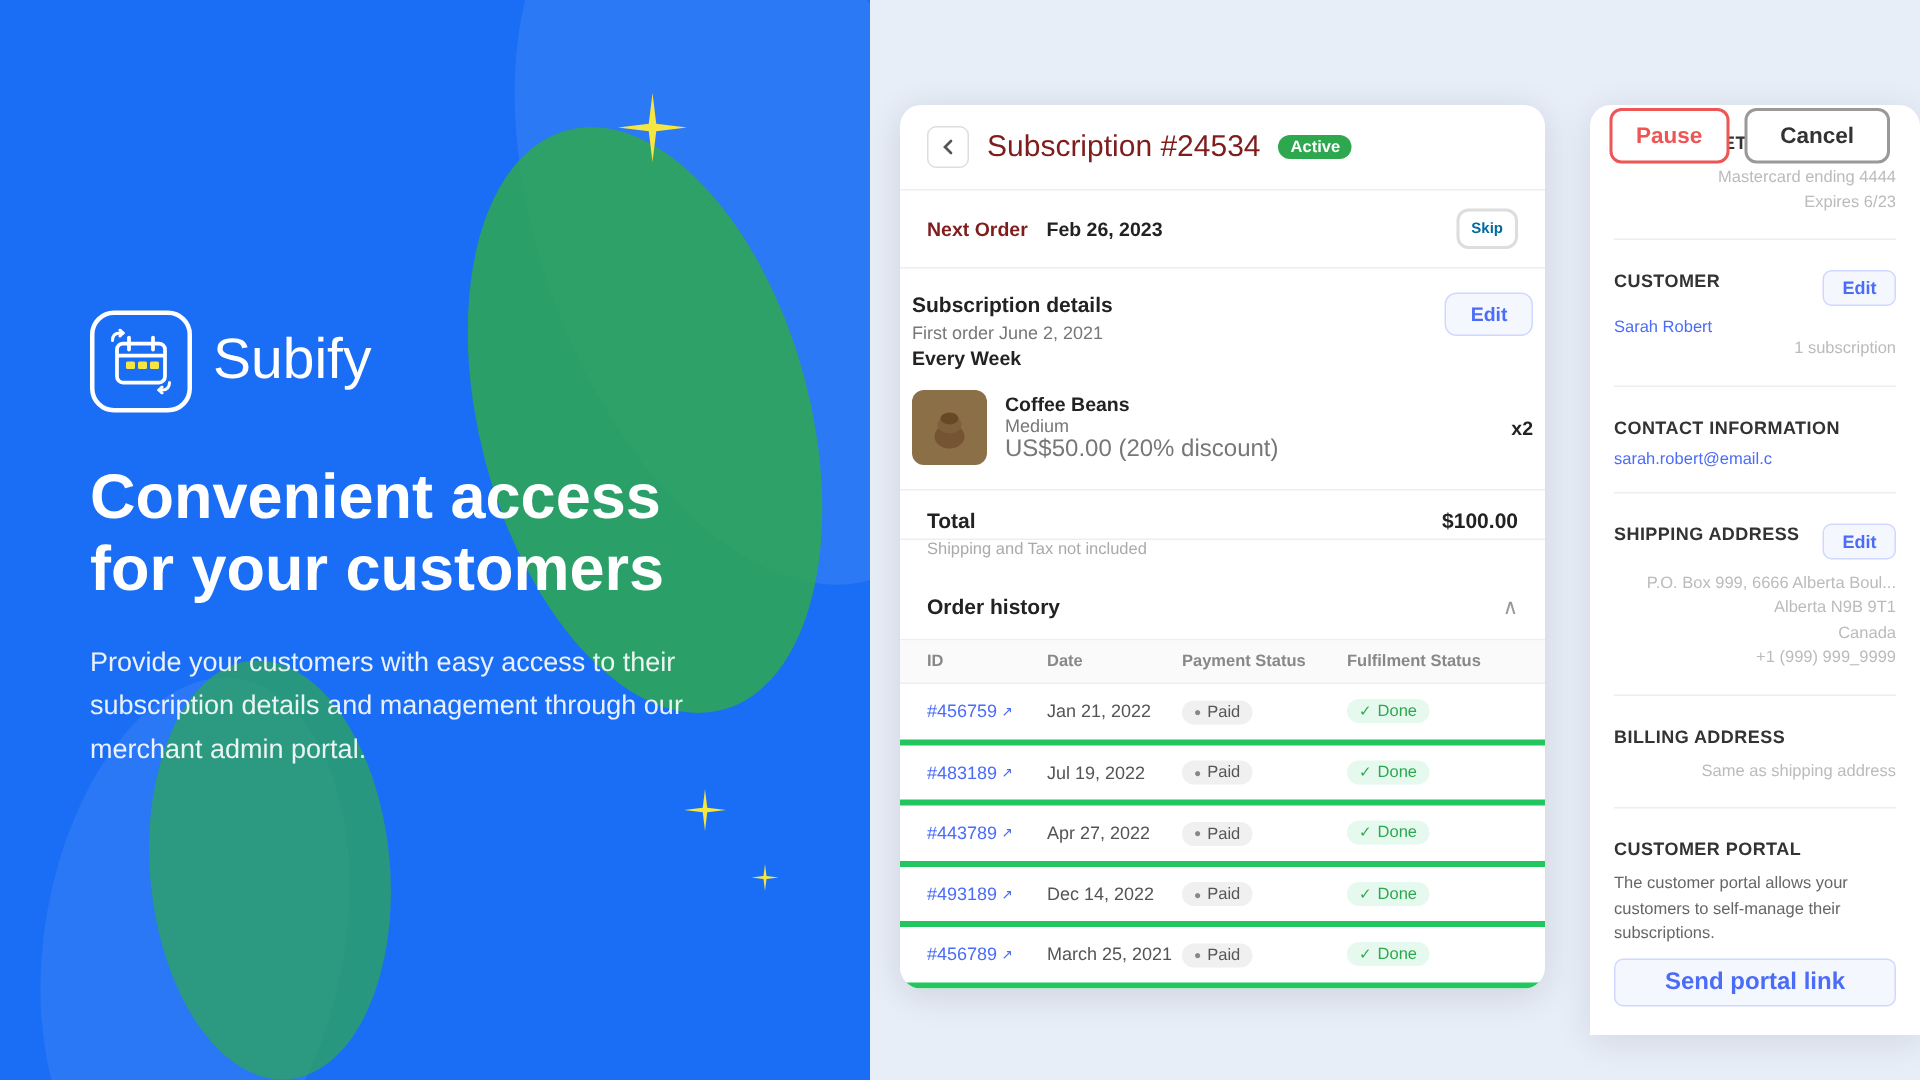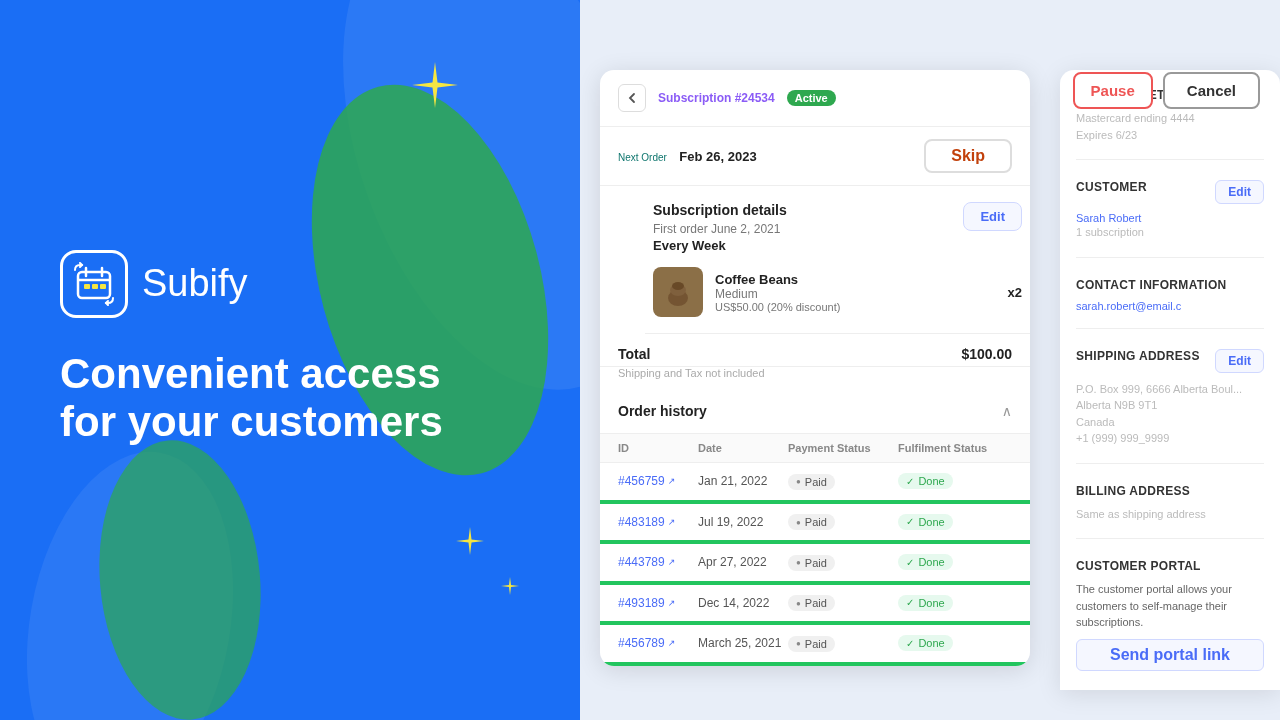--- a/index.html
+++ b/index.html
@@ -208,23 +208,23 @@
       border: 1.5px solid #ddd;
       border-radius: 6px;
       display: flex;
       align-items: center;
       justify-content: center;
       cursor: pointer;
       background: white;
     }
 
     .sub-title {
-      font-size: 12px;
-      font-weight: 700;
-      color: #8b5cf6;
+      font-size: 20px;
+      font-weight: 400;
+      color: #7f1d1d;
     }
 
     .active-badge {
       background: #2ea84f;
       color: white;
       font-size: 11px;
       font-weight: 600;
       padding: 2px 8px;
       border-radius: 20px;
     }
@@ -232,48 +232,48 @@
     
     .next-order-bar {
       display: flex;
       align-items: center;
       justify-content: space-between;
       padding: 12px 18px;
       border-bottom: 1px solid #eee;
     }
 
     .next-order-label {
-      font-size: 10px;
-      color: #0f766e;
+      font-size: 13px;
+      color: #7f1d1d;
+      font-weight: bold;
     }
 
     .next-order-date {
       font-size: 13px;
       font-weight: 600;
       color: #222;
       margin-left: 8px;
     }
 
     .skip-btn {
       background: white;
       border: 2px solid #ddd;
-      color: #c2410c;
+      color: #0369a1;
       font-weight: 700;
-      font-size: 16px;
-      padding: 6px 25px;
+      font-size: 10px;
+      padding: 6px 8px;
       border-radius: 8px;
       cursor: pointer;
     }
 
     
     .sub-details {
       padding: 16px 8px;
       border-bottom: 1px solid #eee;
       position: relative;
-      margin-left: 45px;
     }
 
     .sub-details-header {
       display: flex;
       align-items: flex-start;
       justify-content: space-between;
     }
 
     .sub-details-info h3 {
       font-size: 14px;
@@ -338,21 +338,21 @@
       font-weight: 600;
       color: #222;
     }
 
     .product-variant {
       font-size: 12px;
       color: #777;
     }
 
     .product-price {
-      font-size: 11px;
+      font-size: 16px;
       color: #777;
     }
 
     .product-qty {
       font-size: 13px;
       font-weight: 600;
       color: #222;
     }
 
     
@@ -521,20 +521,21 @@
       font-size: 12px;
       padding: 4px 12px;
       border-radius: 6px;
       cursor: pointer;
     }
 
     .sidebar-text {
       font-size: 11px;
       color: #bbb;
       line-height: 1.5;
+      text-align: right;
     }
 
     .sidebar-link {
       font-size: 11px;
       color: #4a6cf7;
       cursor: pointer;
     }
 
     .sidebar-desc {
       font-size: 11px;
@@ -600,20 +601,21 @@
         <path d="M3 8 Q3 3 8 3 L10 3" stroke="white" stroke-width="2" fill="none" stroke-linecap="round"></path>
         <path d="M8 1 L10 3 L8 5" stroke="white" stroke-width="2" fill="none" stroke-linecap="round"></path>
         <path d="M41 36 Q41 41 36 41 L34 41" stroke="white" stroke-width="2" fill="none" stroke-linecap="round"></path>
         <path d="M36 43 L34 41 L36 39" stroke="white" stroke-width="2" fill="none" stroke-linecap="round"></path>
       </svg>
     </div>
     <span class="logo-name">Subify</span>
   </div>
 
   <h1 class="headline">Convenient access for your customers</h1>
+  <p class="subtext">Provide your customers with easy access to their subscription details and management through our merchant admin portal.</p>
 </div>
 
 <div class="right-panel">
 
   <div class="top-buttons">
     <button class="btn-pause">Pause</button>
     <button class="btn-cancel">Cancel</button>
   </div>
 
   <div class="main-card">

